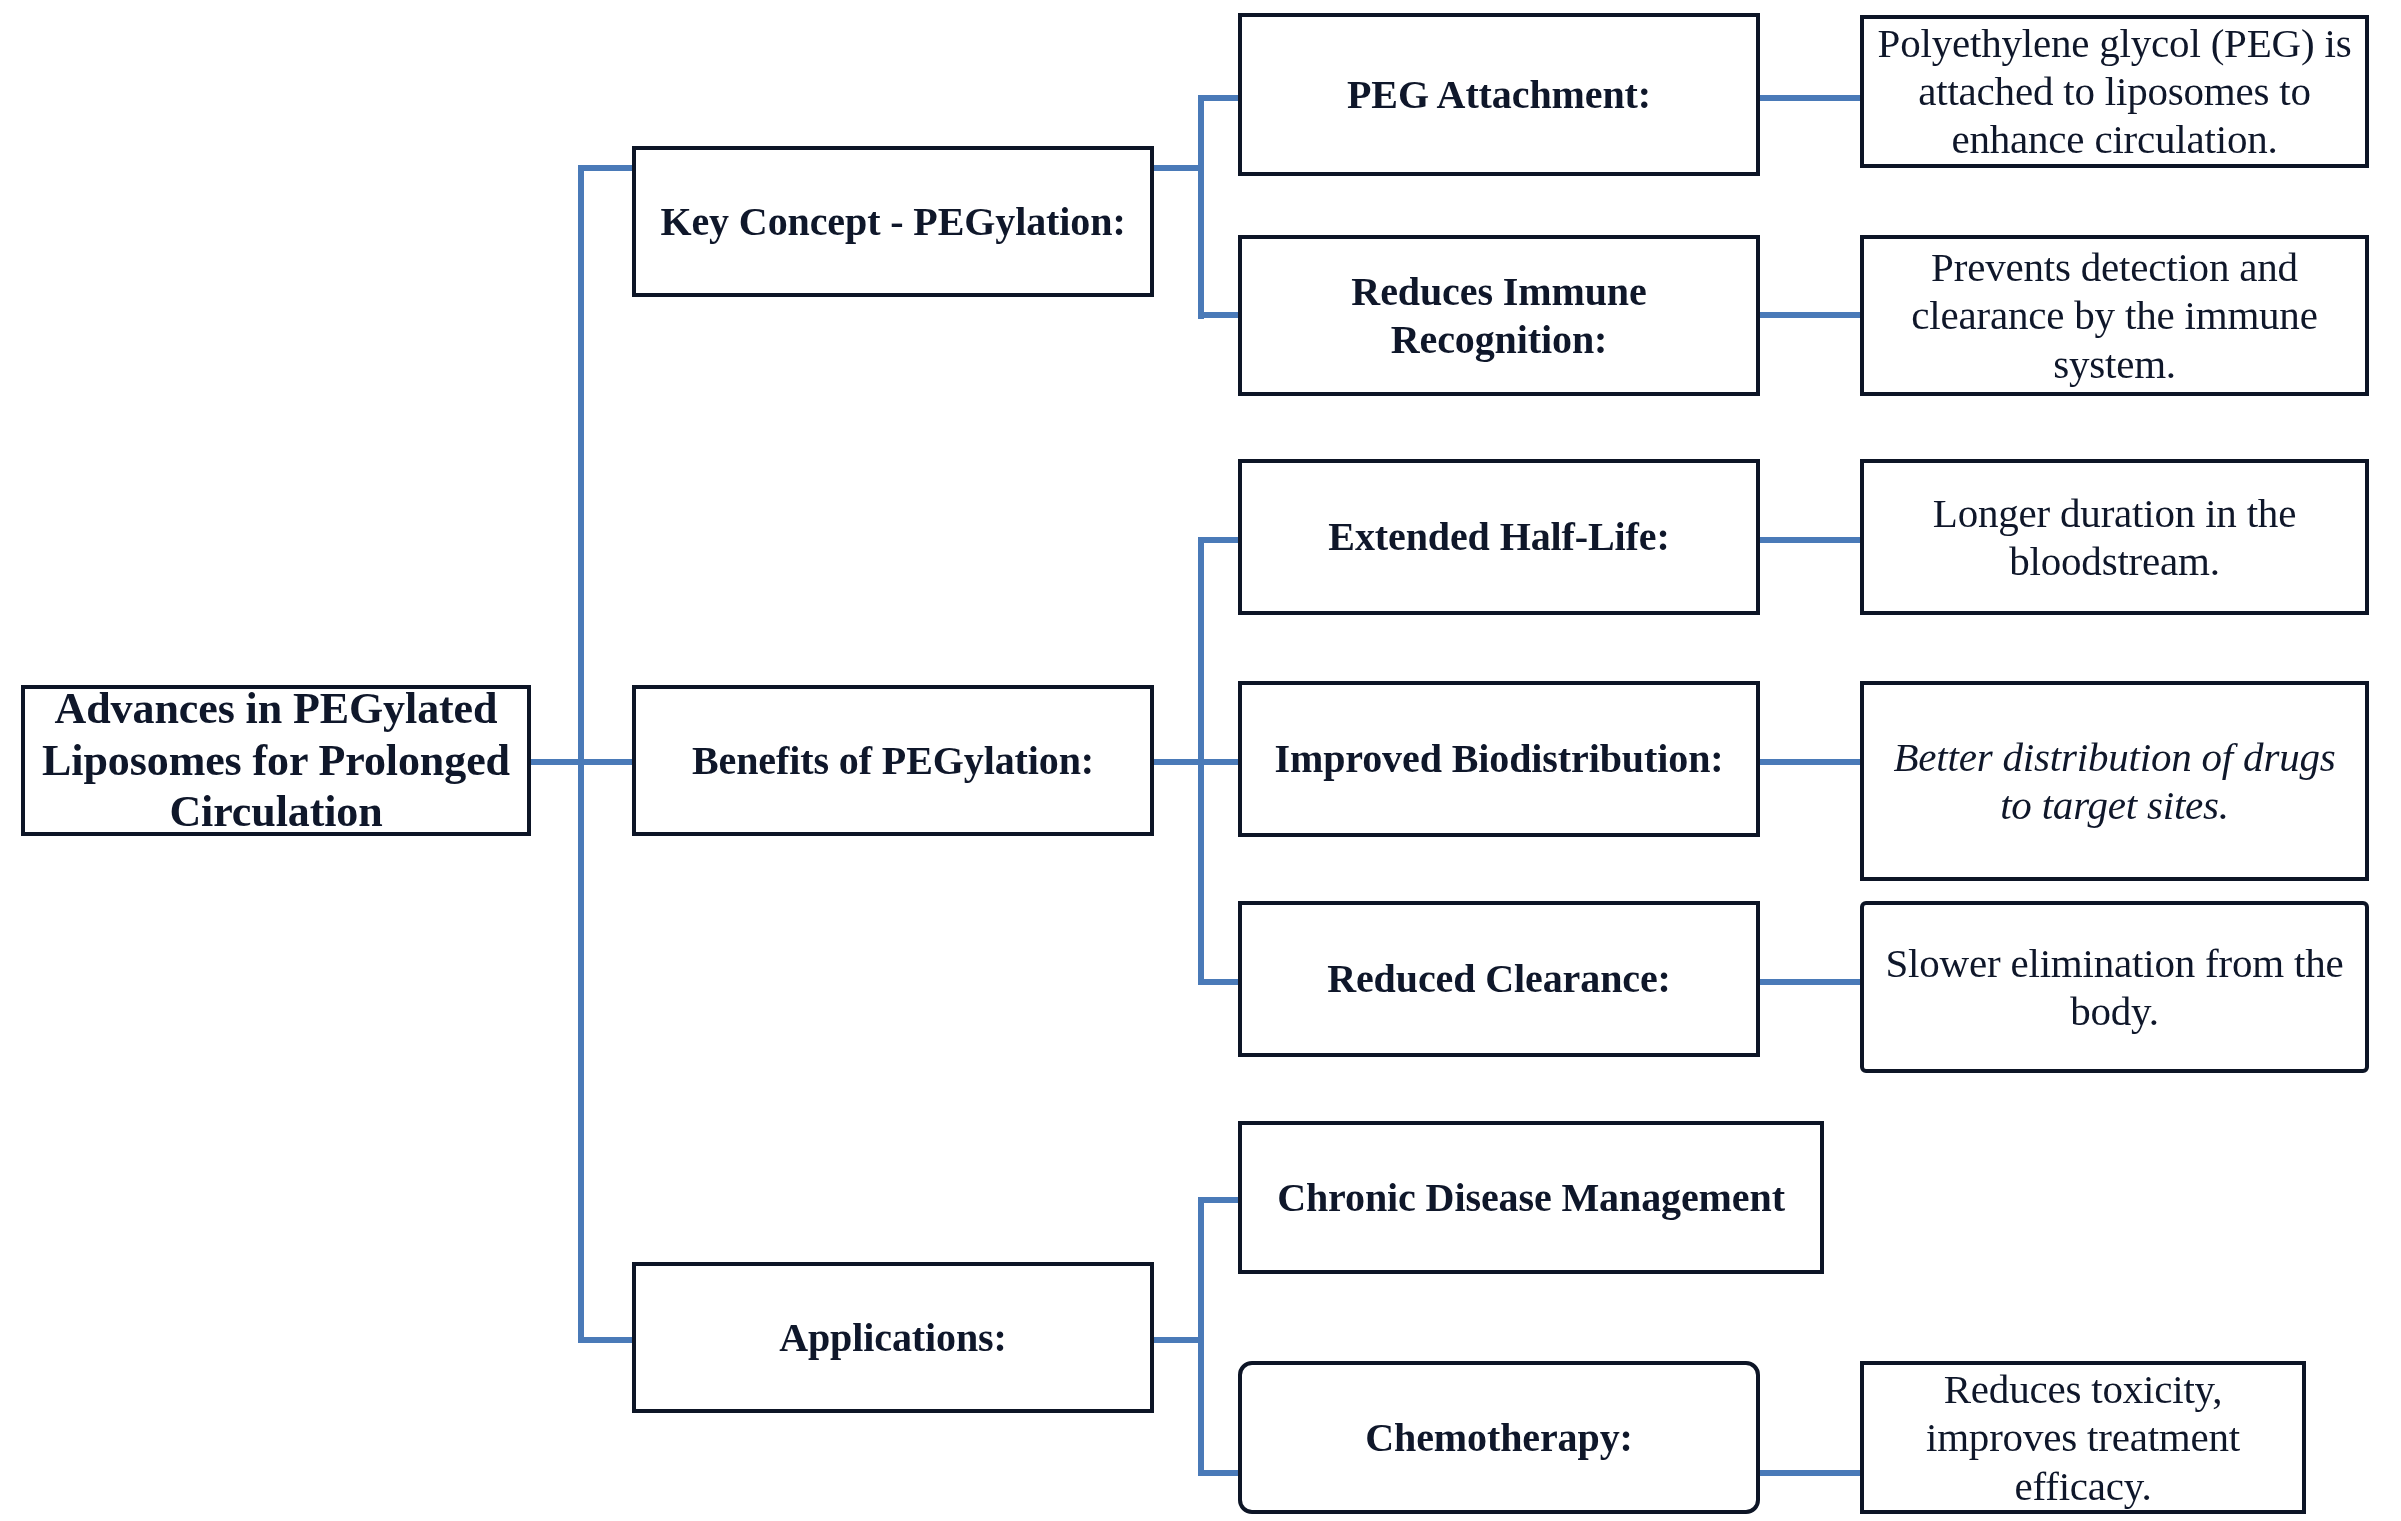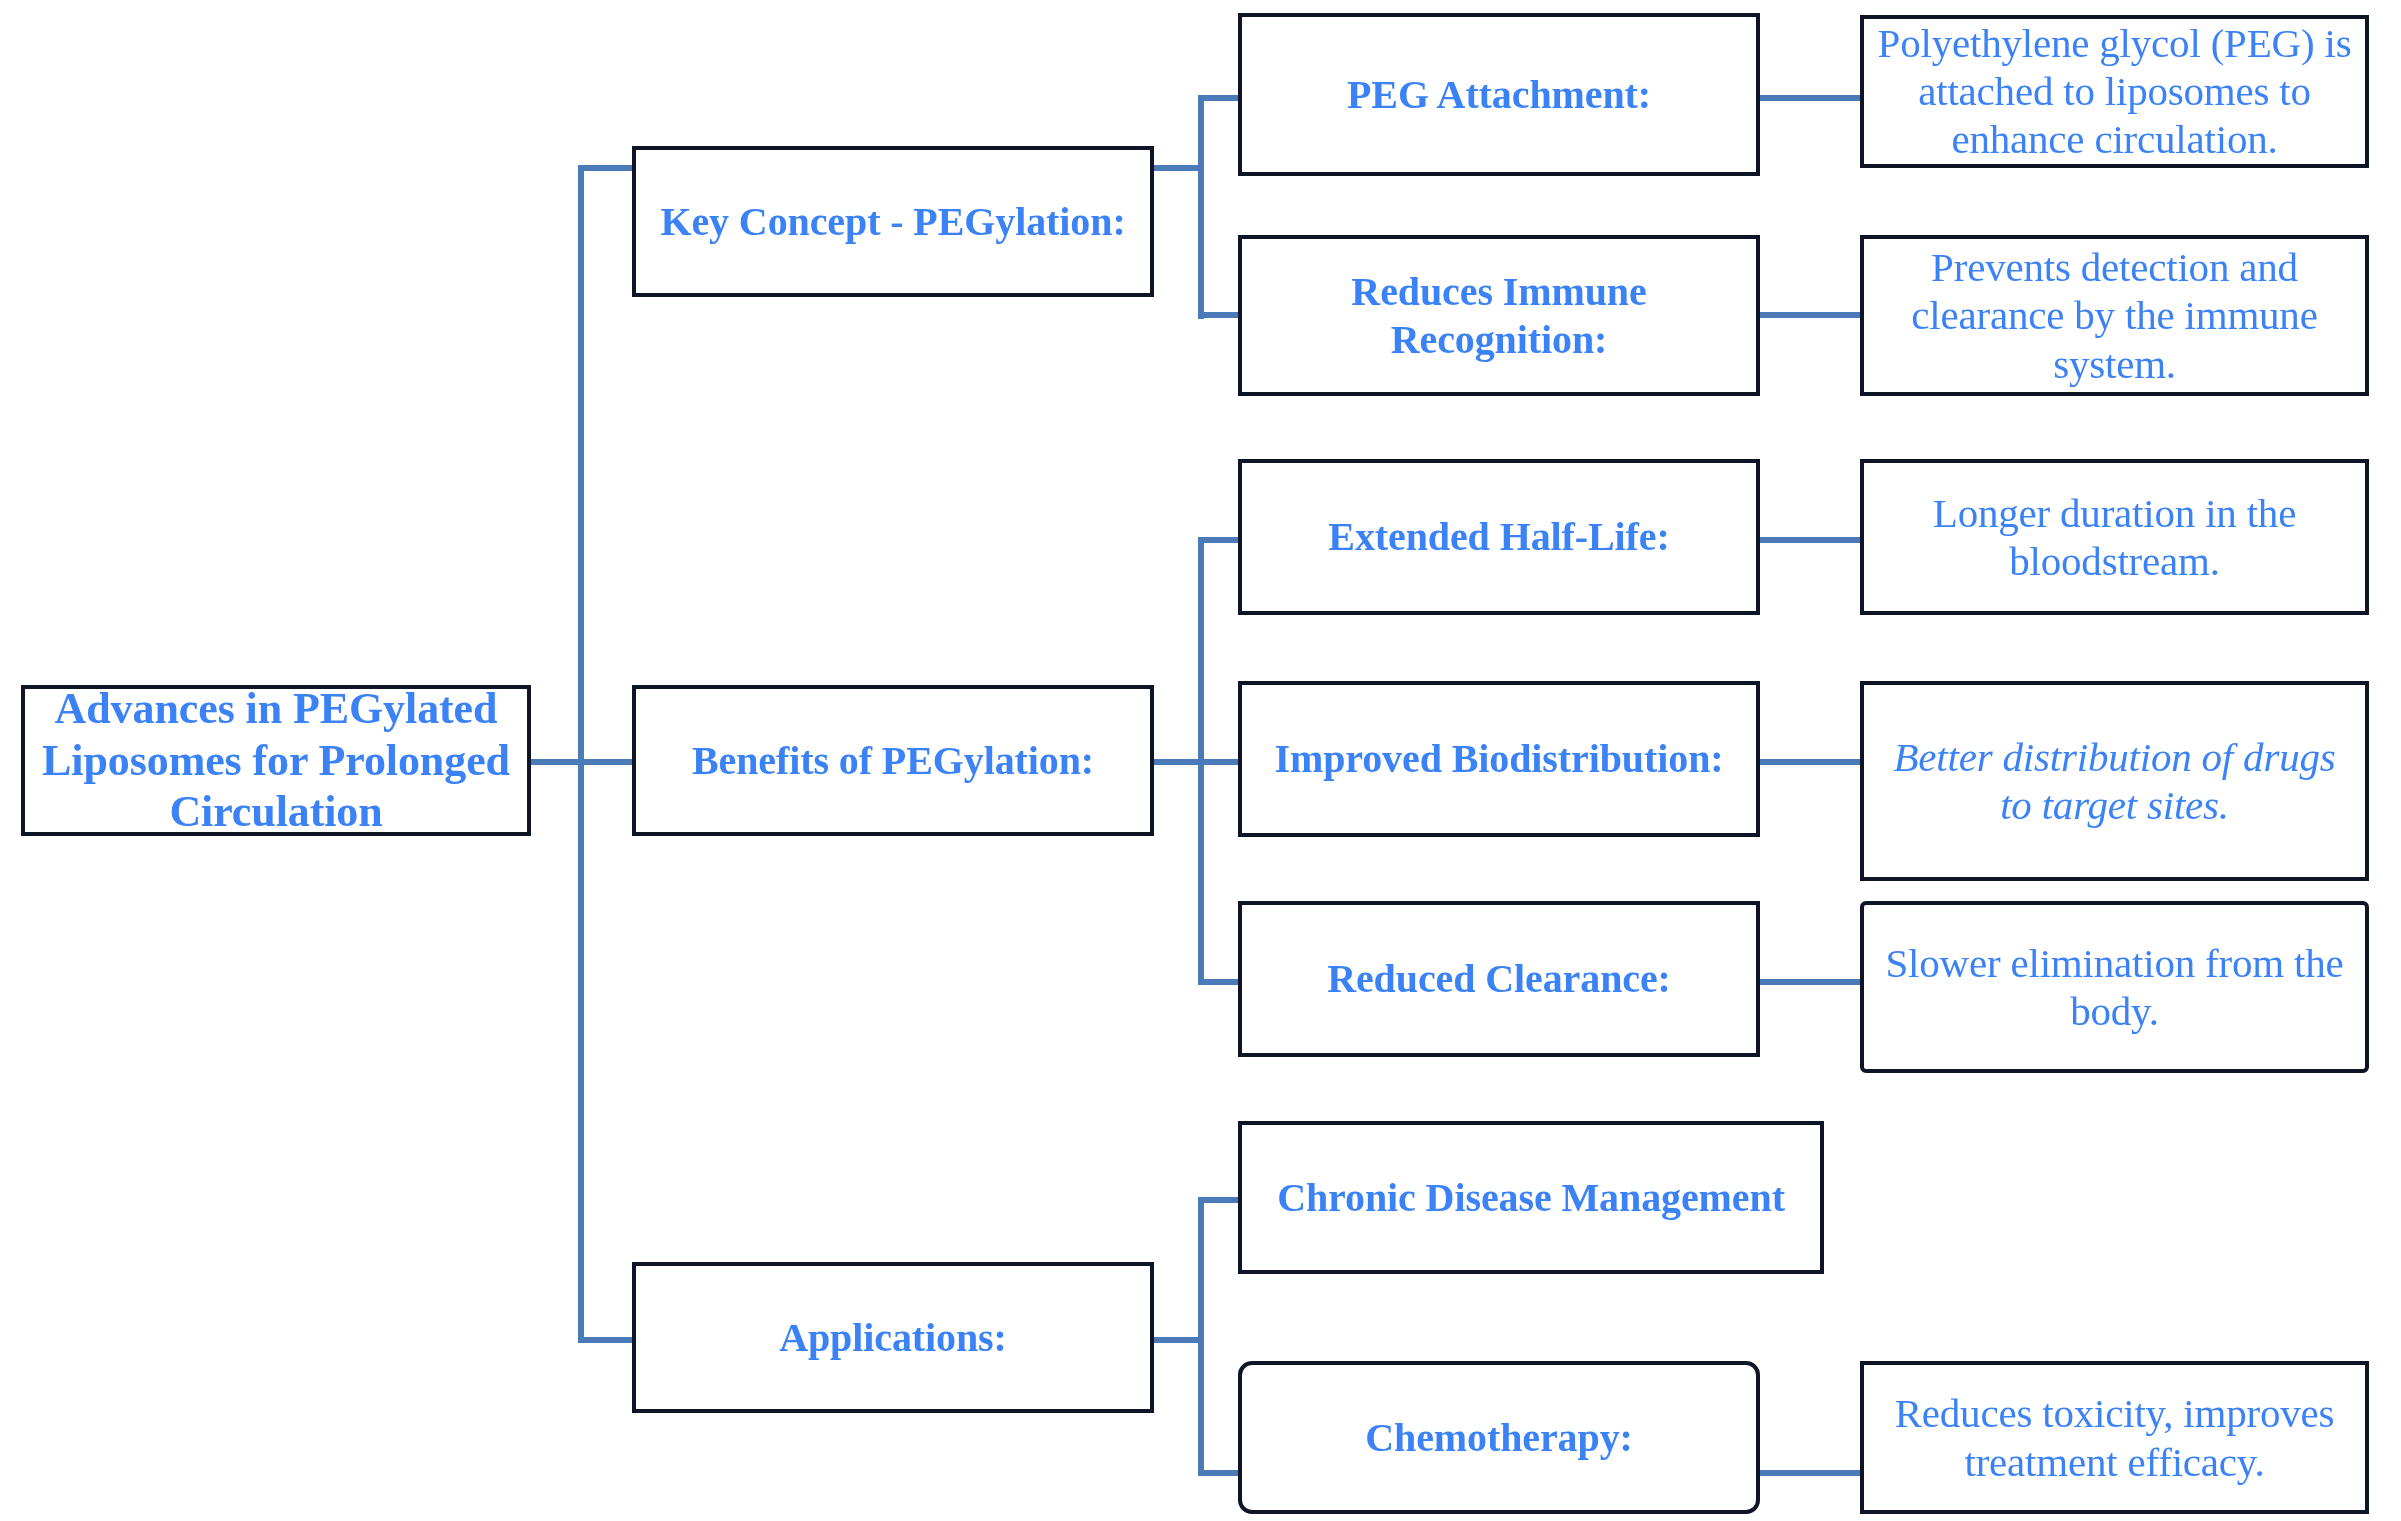--- a/index.html
+++ b/index.html
@@ -18,21 +18,21 @@
   
   .box{
     position:absolute;
     box-sizing:border-box;
     background:#ffffff;
     border:4px solid #0d1526;
     display:flex;
     align-items:center;
     justify-content:center;
     text-align:center;
-    color:#3b82f6;
+    color:#0f172a;
     z-index:5;
   }
   .box .txt{
     display:block;
     width:100%;
     padding:0 9.3px;
     line-height:1.18;
   }
   .lvl1{font-weight:bold;font-size:44px;letter-spacing:-0.1px;}
   .lvl2{font-weight:bold;font-size:40px;letter-spacing:-0.1px;}
@@ -144,18 +144,18 @@
   </div>
 
   <div class="box lvl4" style="left:1860px;top:681px;width:509px;height:200px;font-style:italic;">
     <span class="txt">Better distribution of drugs to target sites.</span>
   </div>
 
   <div class="box lvl4" style="left:1860px;top:901px;width:509px;height:172px;border-radius:6px;">
     <span class="txt">Slower elimination from the body.</span>
   </div>
 
-  <div class="box lvl4" style="left:1860px;top:1361px;width:509px;height:153px;">
+  <div class="box lvl4" style="left:1860px;top:1361px;width:446px;height:153px;">
     <span class="txt">Reduces toxicity, improves treatment efficacy.</span>
   </div>
 
 </div>
 
 
 </body></html>

